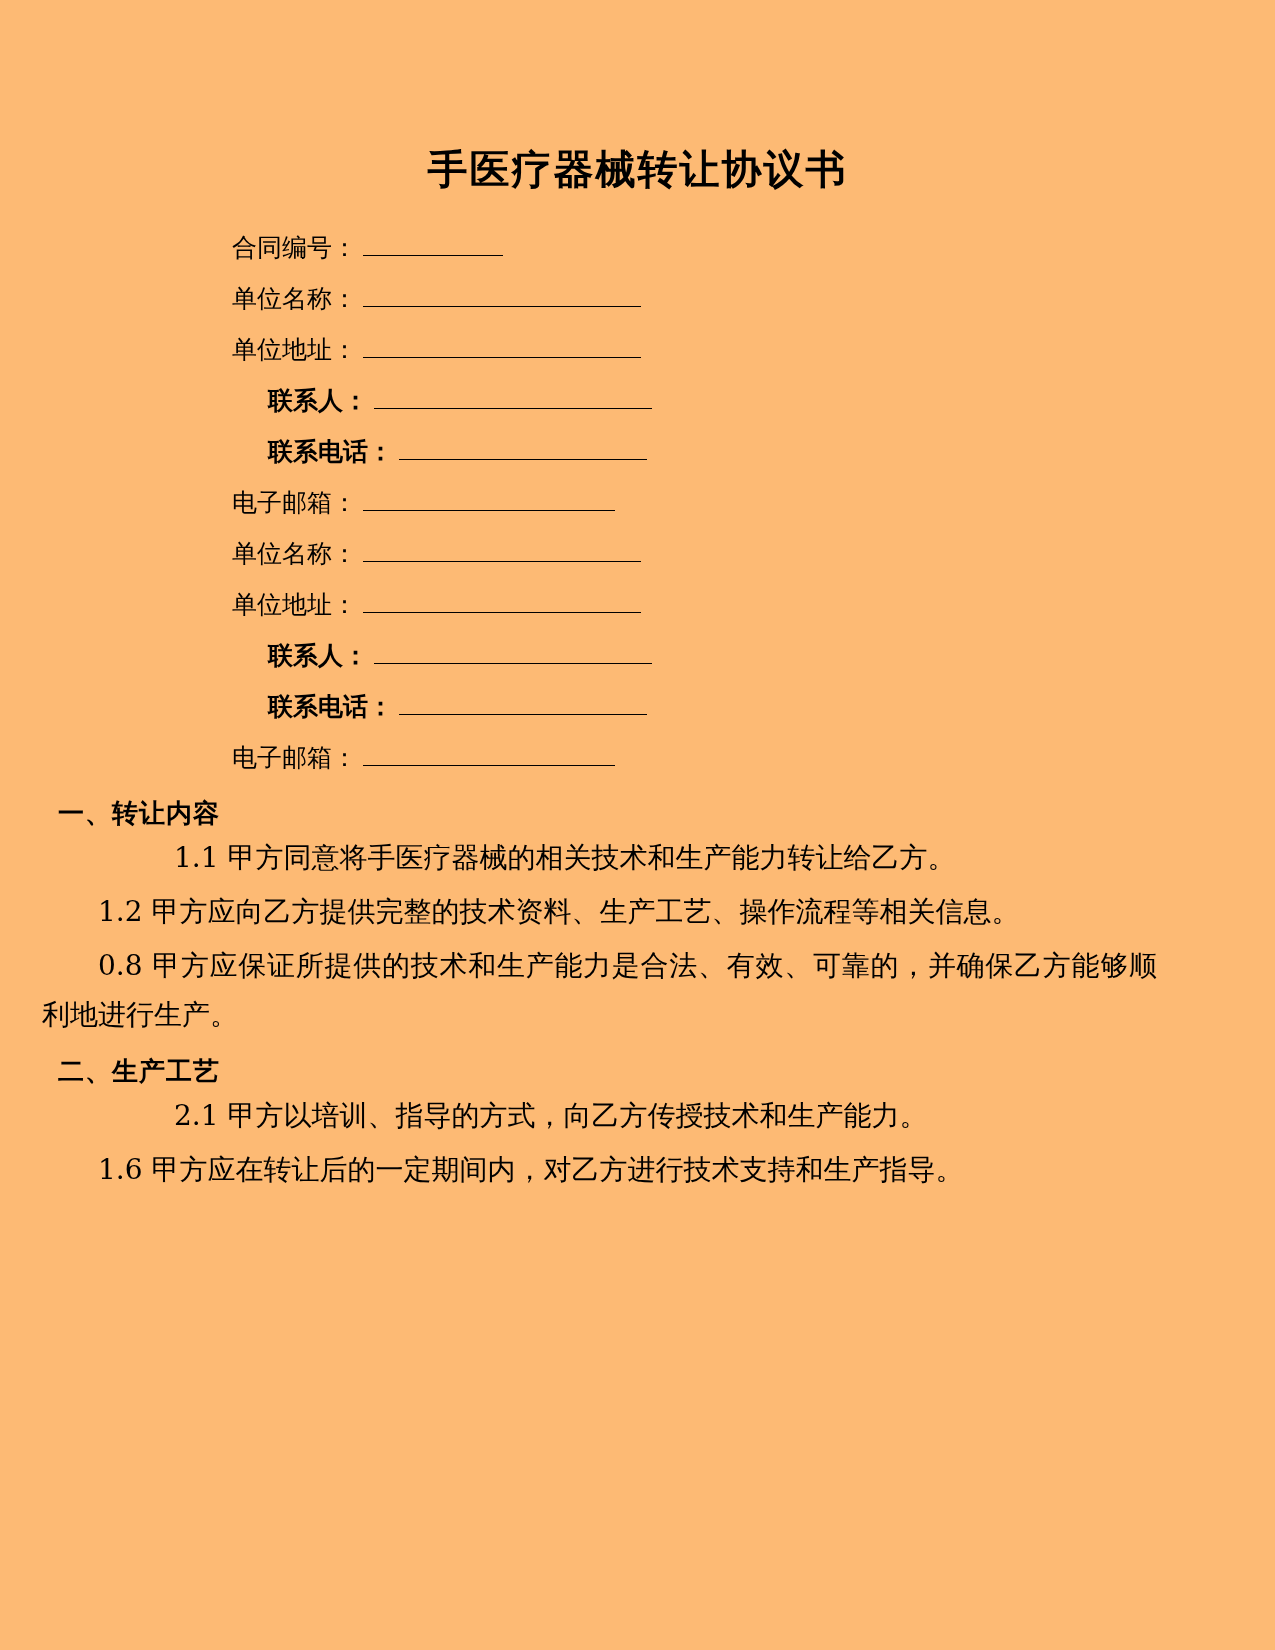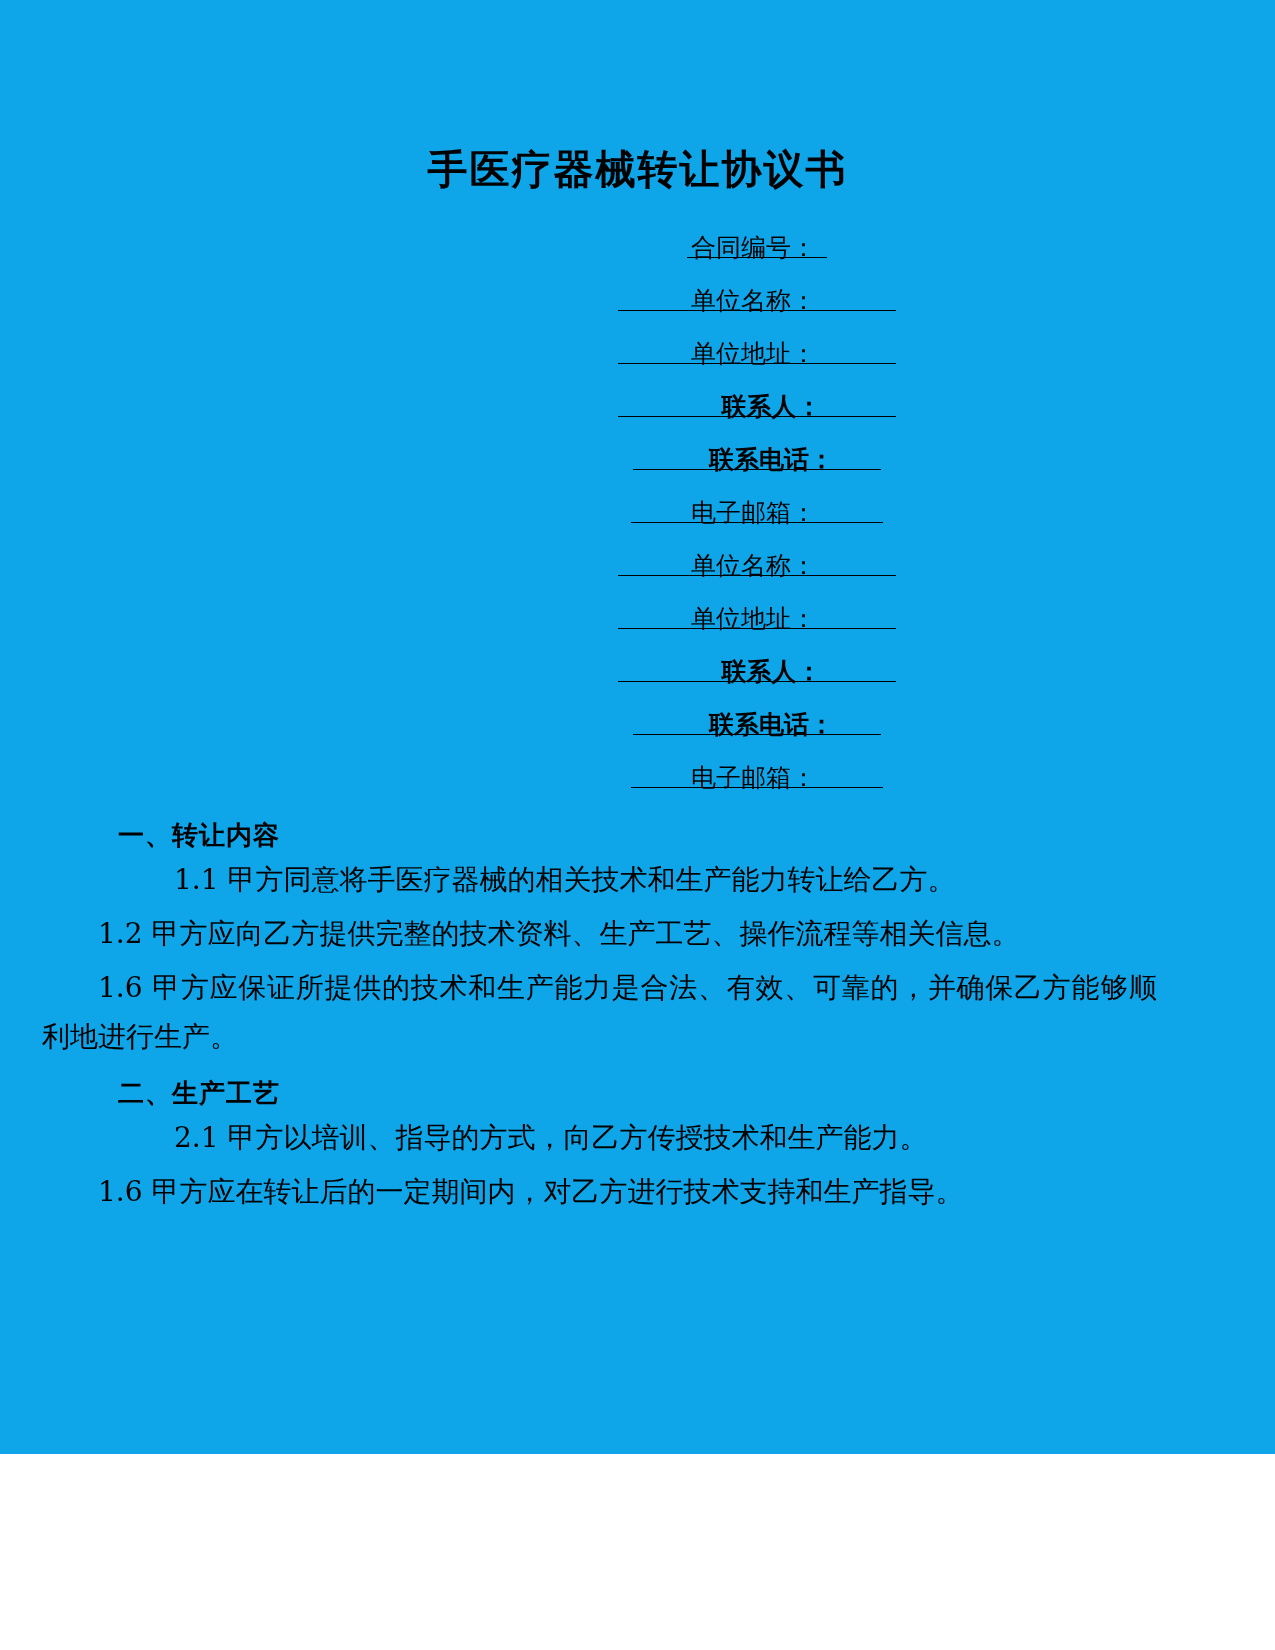--- a/index.html
+++ b/index.html
@@ -2,23 +2,23 @@
 <html lang="zh"><head>
 <meta charset="utf-8">
 <style>
   html, body {
     margin: 0;
     padding: 0;
     background: #ffffff;
   }
   .page {
     width: 1275px;
-    height: 1454px;
+    height: 1650px;
     margin: 0 auto;
-    background: #0ea5e9;
+    background: #fdba74;
     position: relative;
     box-sizing: border-box;
     padding: 0;
     font-family: "DejaVu Serif", "Liberation Serif", serif;
     color: #000000;
     overflow: hidden;
   }
   .doc-title {
     text-align: center;
     font-size: 40px;
@@ -27,26 +27,25 @@
     margin: 0;
     padding-top: 142px;
     font-family: "DejaVu Sans", "Liberation Sans", sans-serif;
   }
   .fields {
     margin-top: 38px;
     padding-left: 232px;
   }
   .field-row {
     display: flex;
-    align-items: center;
+    align-items: flex-end;
     font-size: 25px;
     line-height: 1.0;
     margin-bottom: 26px;
     white-space: nowrap;
-    flex-direction: column;
   }
   .field-label {
     font-family: "DejaVu Sans", "Liberation Sans", sans-serif;
     font-size: 25px;
   }
   .field-label.bold {
     font-weight: bold;
     font-family: "DejaVu Serif", "Liberation Serif", serif;
     margin-left: 36px;
   }
@@ -56,21 +55,21 @@
     height: 1px;
     margin-left: 6px;
     position: relative;
     top: -4px;
   }
   .section-head {
     font-weight: bold;
     font-size: 26px;
     margin-top: 14px;
     margin-bottom: 2px;
-    padding-left: 118px;
+    padding-left: 58px;
     font-family: "DejaVu Sans", "Liberation Sans", sans-serif;
     letter-spacing: 1px;
   }
   .para {
     margin: 0;
     text-indent: 2em;
     padding-left: 118px;
     padding-right: 118px;
     font-size: 28px;
     line-height: 1.78;
@@ -129,19 +128,19 @@
       <div class="field-row">
         <span class="field-label">电子邮箱：</span>
         <span class="field-blank" style="width: 252px;"></span>
       </div>
     </div>
 
   <div class="content">
       <div class="section-head">一、转让内容</div>
       <p class="para">1.1 甲方同意将手医疗器械的相关技术和生产能力转让给乙方。</p>
       <p class="para">1.2 甲方应向乙方提供完整的技术资料、生产工艺、操作流程等相关信息。</p>
-      <p class="para">1.6 甲方应保证所提供的技术和生产能力是合法、有效、可靠的，并确保乙方能够顺利地进行生产。</p>
+      <p class="para">0.8 甲方应保证所提供的技术和生产能力是合法、有效、可靠的，并确保乙方能够顺利地进行生产。</p>
       <div class="section-head">二、生产工艺</div>
       <p class="para">2.1 甲方以培训、指导的方式，向乙方传授技术和生产能力。</p>
       <p class="para">1.6 甲方应在转让后的一定期间内，对乙方进行技术支持和生产指导。</p>
     </div>
 
 </div>
 
 </body></html>

